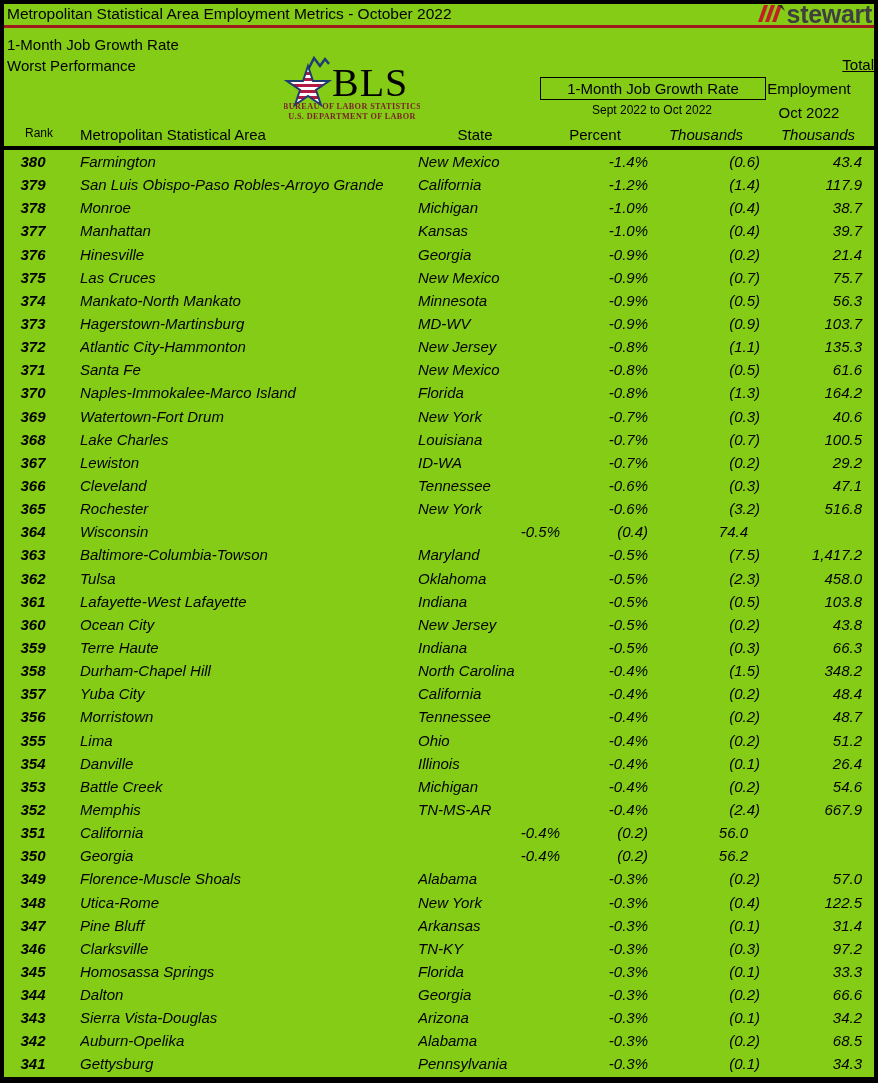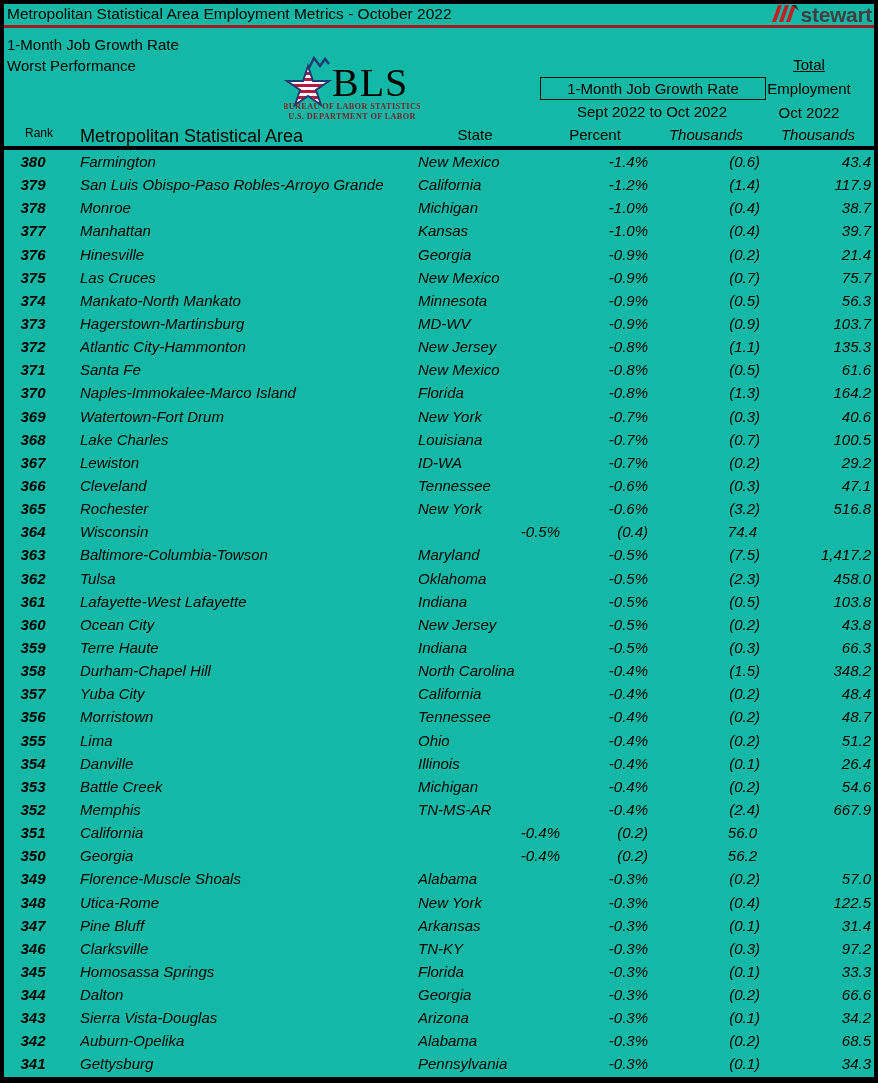--- a/index.html
+++ b/index.html
@@ -1,51 +1,51 @@
 <!DOCTYPE html>
 <html><head>
 <meta charset="utf-8">
 <style>
   html,body{margin:0;padding:0;background:#fff;}
   .sheet{
     position:relative;width:878px;height:1083px;box-sizing:border-box;
-    border:4px solid #000;border-bottom-width:6px;background:#14b8a6;
+    border:4px solid #000;border-bottom-width:6px;background:#84cc16;
     font-family:"Liberation Sans",sans-serif;color:#000;overflow:hidden;
   }
   .inner{position:absolute;inset:0;}
   
   .titlebar{position:absolute;left:0;top:0;right:0;height:21px;border-bottom:3px solid #9E1B1E;}
   .page-title{position:absolute;left:3px;top:1px;font-size:15.5px;white-space:nowrap;}
   .stewart{position:absolute;right:2px;top:1px;display:flex;align-items:center;height:19px;}
-  .stewart-word{font-size:21px;font-weight:600;color:#3f3f42;letter-spacing:-0.3px;line-height:19px;}
+  .stewart-word{font-size:25px;font-weight:600;color:#3f3f42;letter-spacing:-0.3px;line-height:19px;}
   
   .sub1{position:absolute;left:3px;top:32px;font-size:15px;}
   .sub2{position:absolute;left:3px;top:53px;font-size:15px;text-align:right;}
   .bls{position:absolute;left:280px;top:50px;width:136px;height:70px;}
-  .hdr-total-1{position:absolute;left:740px;top:52px;width:130px;text-align:center;font-size:15px;text-decoration:underline;}
+  .hdr-total-1{position:absolute;left:740px;top:52px;width:130px;text-align:right;font-size:15px;text-decoration:underline;}
   .growth-box{position:absolute;left:536px;top:73px;width:224px;height:21px;border:1.5px solid #000;
     display:flex;align-items:center;justify-content:center;font-size:15px;}
   .hdr-total-2{position:absolute;left:740px;top:76px;width:130px;text-align:center;font-size:15px;}
-  .span-sub{position:absolute;left:536px;top:99px;width:224px;text-align:center;font-size:15px;}
+  .span-sub{position:absolute;left:536px;top:99px;width:224px;text-align:center;font-size:12px;}
   .hdr-total-3{position:absolute;left:740px;top:100px;width:130px;text-align:center;font-size:15px;}
   .col-rank{position:absolute;left:0;top:122px;width:70px;text-align:center;font-size:12px;}
-  .col-msa{position:absolute;left:76px;top:122px;font-size:18px;}
+  .col-msa{position:absolute;left:76px;top:122px;font-size:15px;}
   .col-state{position:absolute;left:400px;top:122px;width:142px;text-align:center;font-size:15px;}
   .col-pct{position:absolute;left:536px;top:122px;width:110px;text-align:center;font-size:15px;}
   .col-th1{position:absolute;left:646px;top:122px;width:112px;text-align:center;font-size:15px;font-style:italic;}
   .col-th2{position:absolute;left:758px;top:122px;width:112px;text-align:center;font-size:15px;font-style:italic;}
   .thick-rule{position:absolute;left:0;right:0;top:142px;height:4px;background:#000;}
   
   .tbody{position:absolute;left:0;right:0;top:146px;font-style:italic;}
   .trow{display:grid;grid-template-columns:76px 338px 142px 88px 112px 114px;height:23.15px;
     align-items:center;font-size:15px;line-height:23.15px;}
   .c{white-space:nowrap;overflow:hidden;}
   .c.rank{text-align:center;font-weight:bold;padding-right:18px;box-sizing:border-box;}
   .c.pct,.c.chg,.c.tot{text-align:right;}
-  .c.tot{padding-right:3px;box-sizing:border-box;}
+  .c.tot{padding-right:12px;box-sizing:border-box;}
 </style>
 </head>
 <body>
 
 <div class="sheet">
   <div class="inner">
 
     <div class="titlebar">
       <div class="page-title">Metropolitan Statistical Area Employment Metrics - October 2022</div>
       <div class="stewart">

